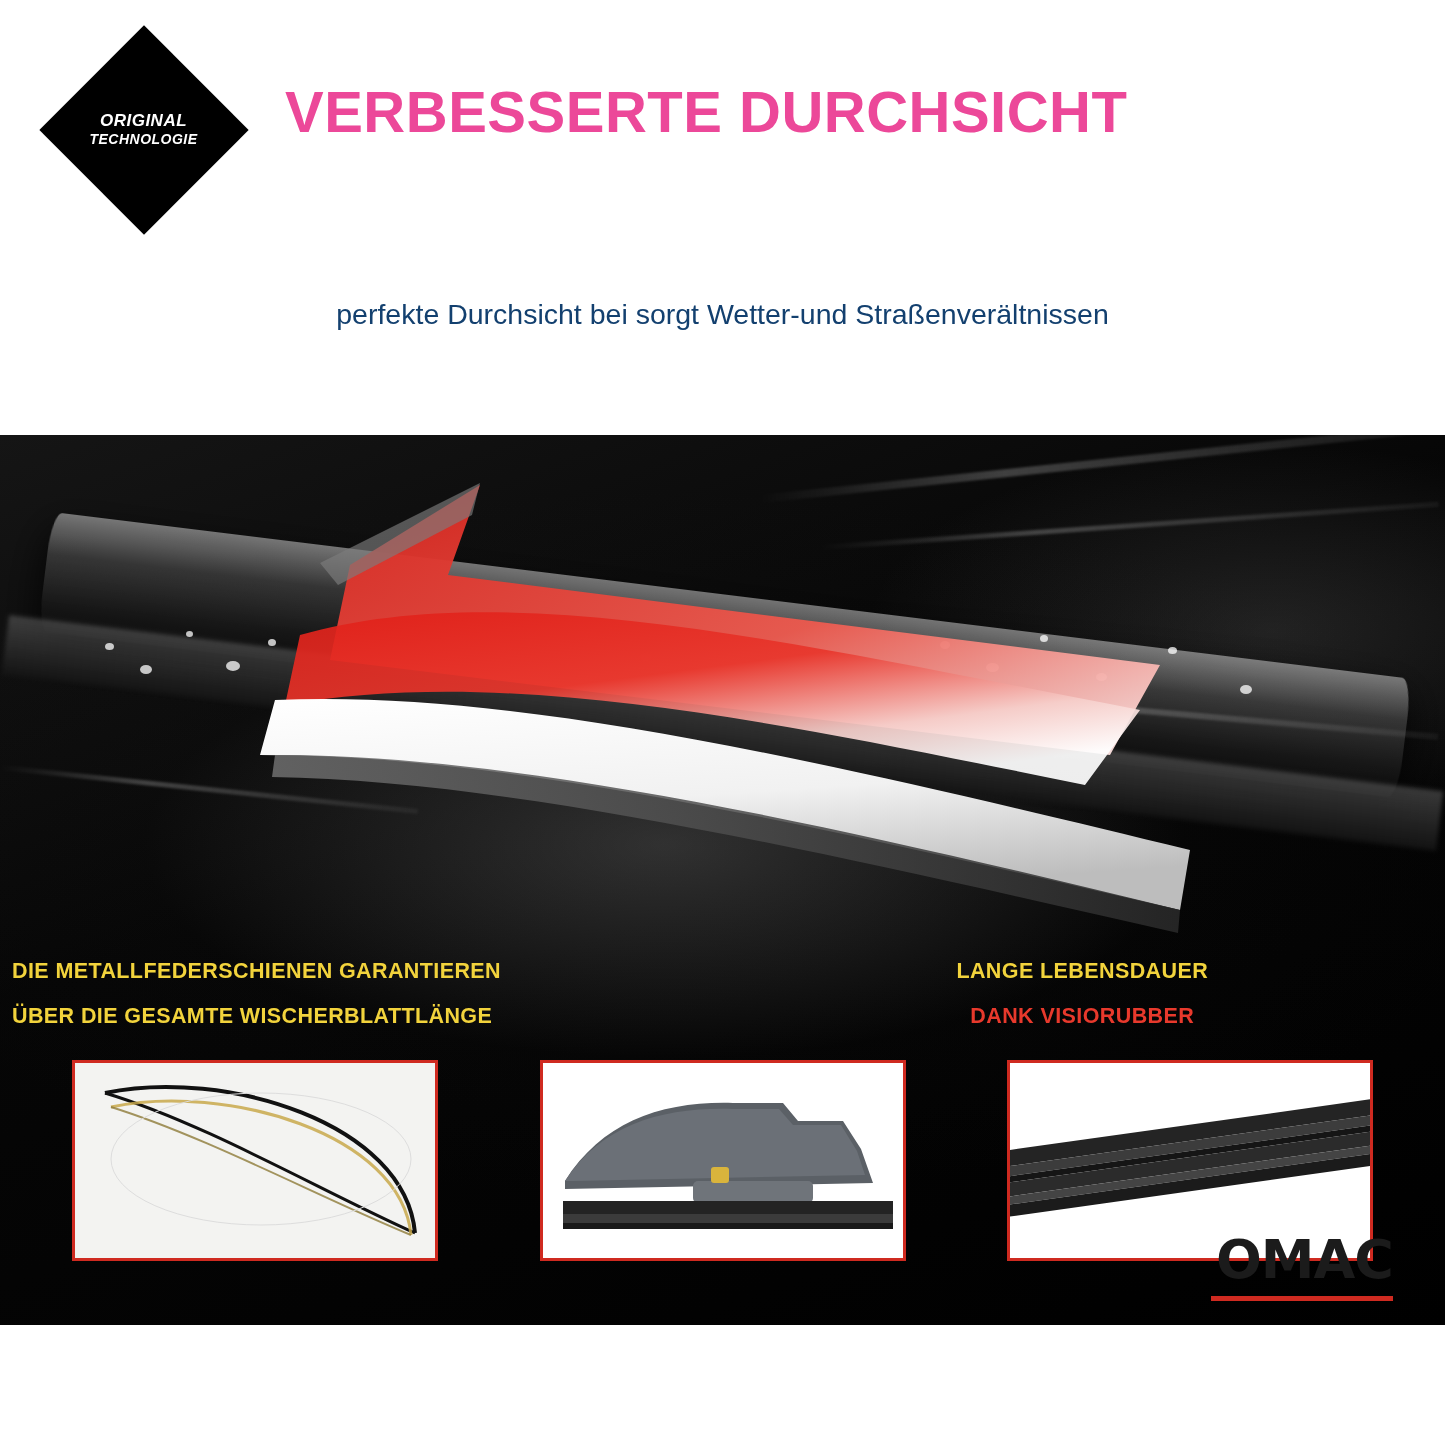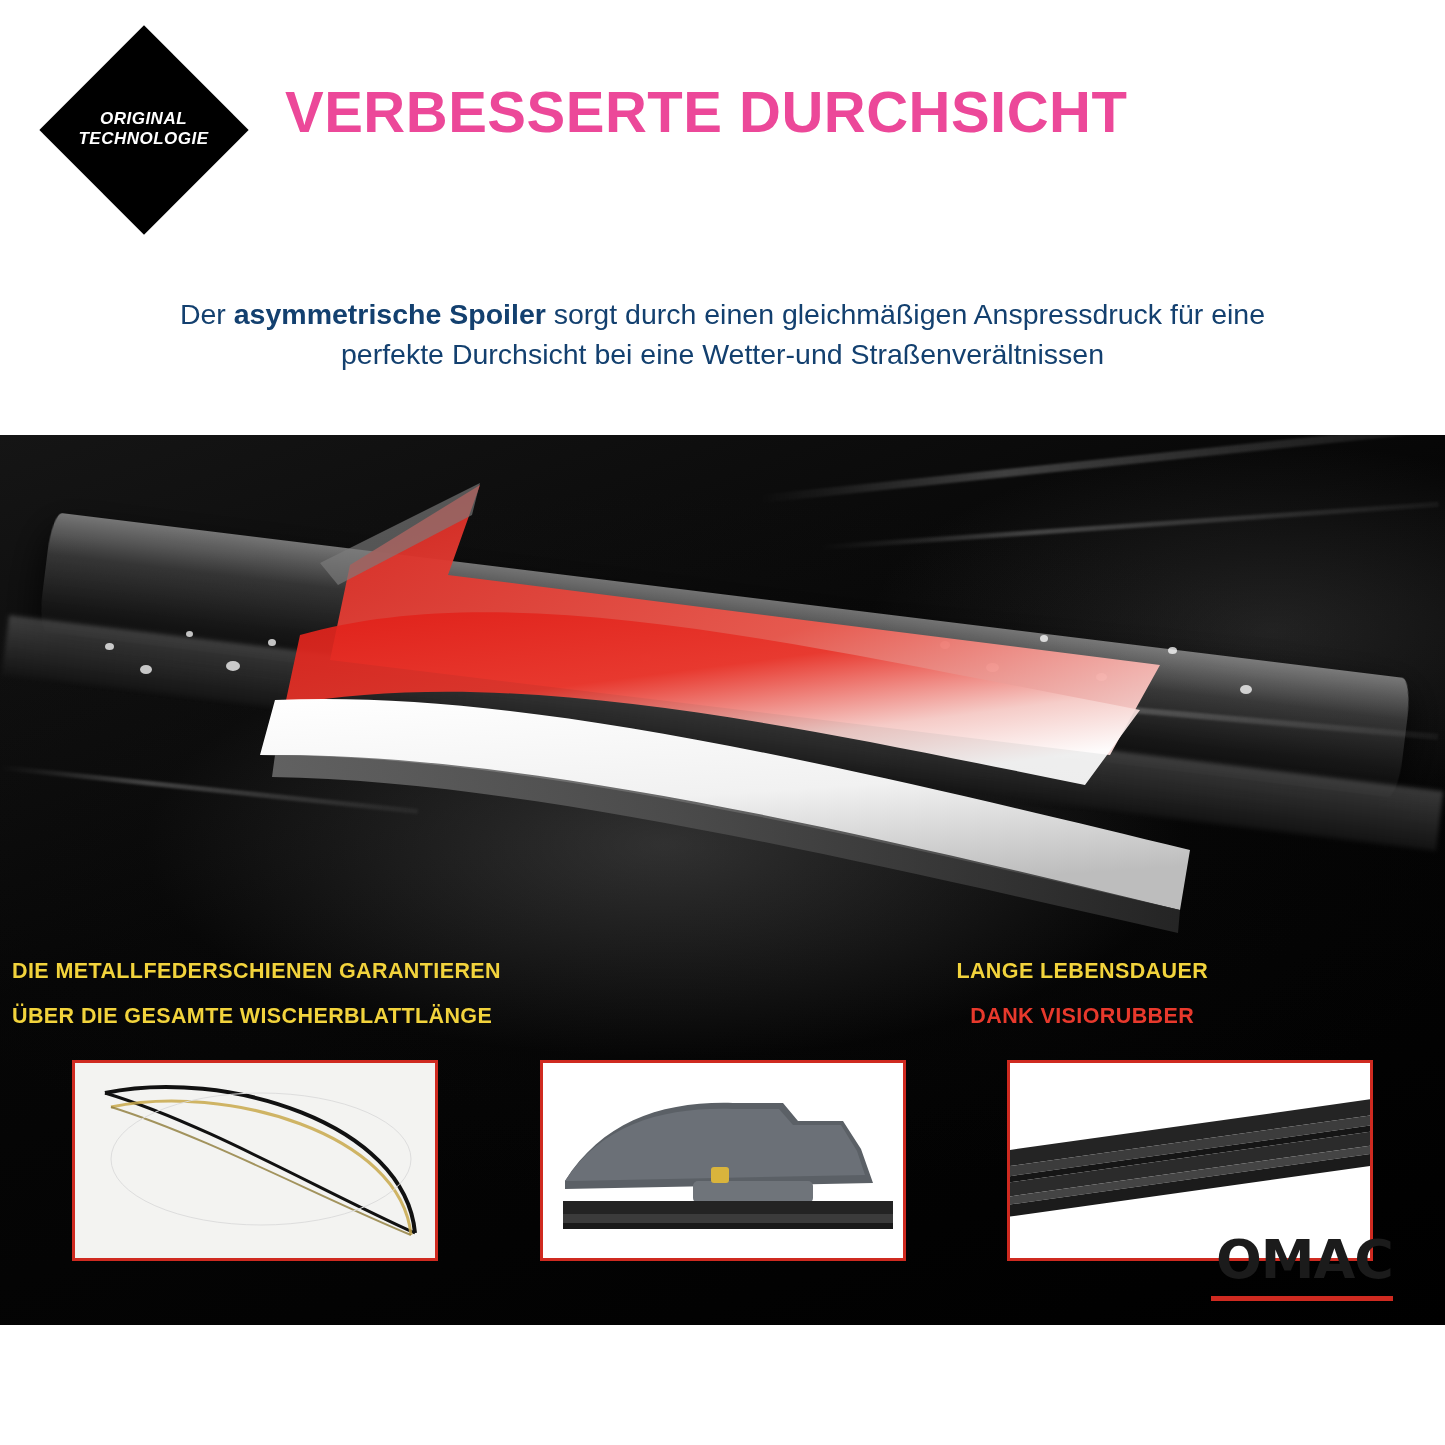--- a/index.html
+++ b/index.html
@@ -54,21 +54,21 @@
     transform: translate(-50%, -50%);
     width: 190px;
     text-align: center;
     color: #ffffff;
     font-style: italic;
     font-weight: bold;
     line-height: 1.22;
     letter-spacing: 0.5px;
   }
   .badge-line1 { font-size: 17px; }
-  .badge-line2 { font-size: 17px; font-style: italic; }
+  .badge-line2 { font-size: 14px; font-style: italic; }
 
   .title {
     position: absolute;
     left: 285px;
     top: 78px;
     font-size: 58px;
     font-weight: bold;
     color: #ec4899;
     letter-spacing: 0.5px;
     white-space: nowrap;
@@ -236,24 +236,21 @@
       <div class="badge-diamond"></div>
       <div class="badge-text">
         <div class="badge-line1">ORIGINAL</div>
         <div class="badge-line2">TECHNOLOGIE</div>
       </div>
     </div>
     <div class="title">VERBESSERTE DURCHSICHT</div>
   </div>
 
   <div class="subtitle-block">
-    <div class="subtitle-line">
-      <span>Der </span><b>asymmetrische Spoiler</b><span> sorgt durch einen gleichmäßigen Anspressdruck für eine</span>
-    </div>
-    <div class="subtitle-line">perfekte Durchsicht bei eine Wetter-und Straßenverältnissen</div>
+    <div class="subtitle-line">perfekte Durchsicht bei sorgt Wetter-und Straßenverältnissen</div>
   </div>
 
   <div class="hero">
     <div class="hero-bg"></div>
 
     <div class="photo-blade"></div>
     <div class="photo-blade-2"></div>
 
     <div class="streak" style="left:760px; top:60px; width:700px; height:8px; transform:rotate(-6deg);"></div>
     <div class="streak" style="left:820px; top:110px; width:620px; height:5px; transform:rotate(-4deg);"></div>

